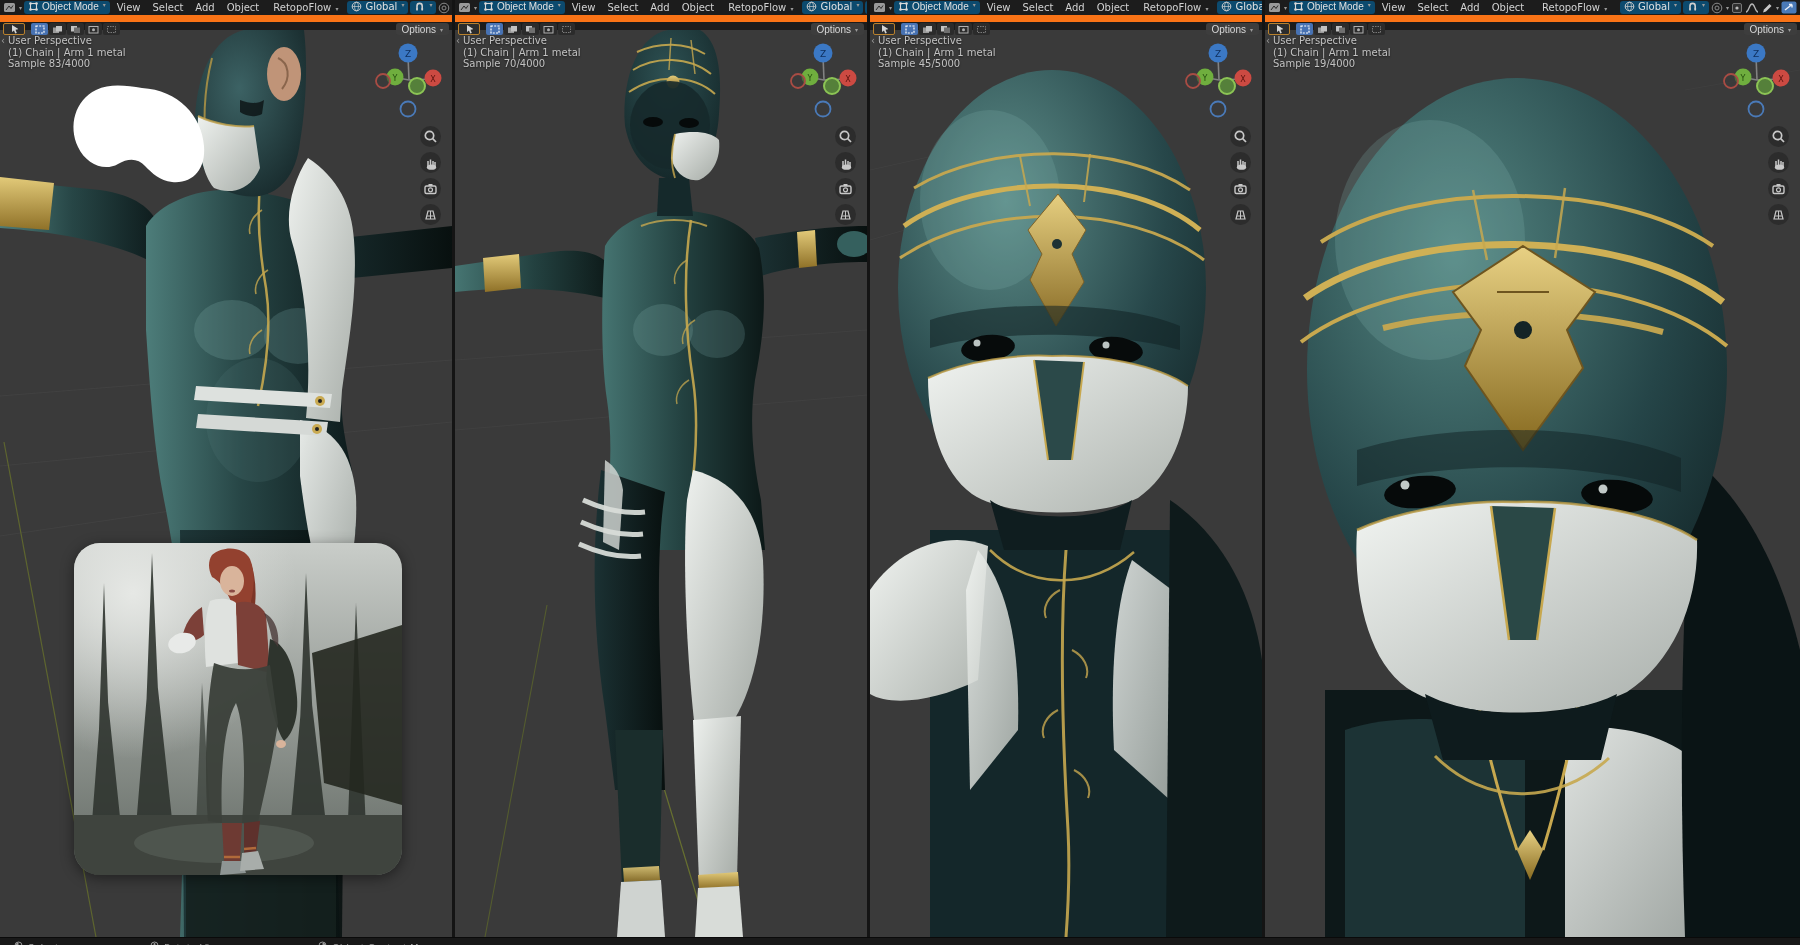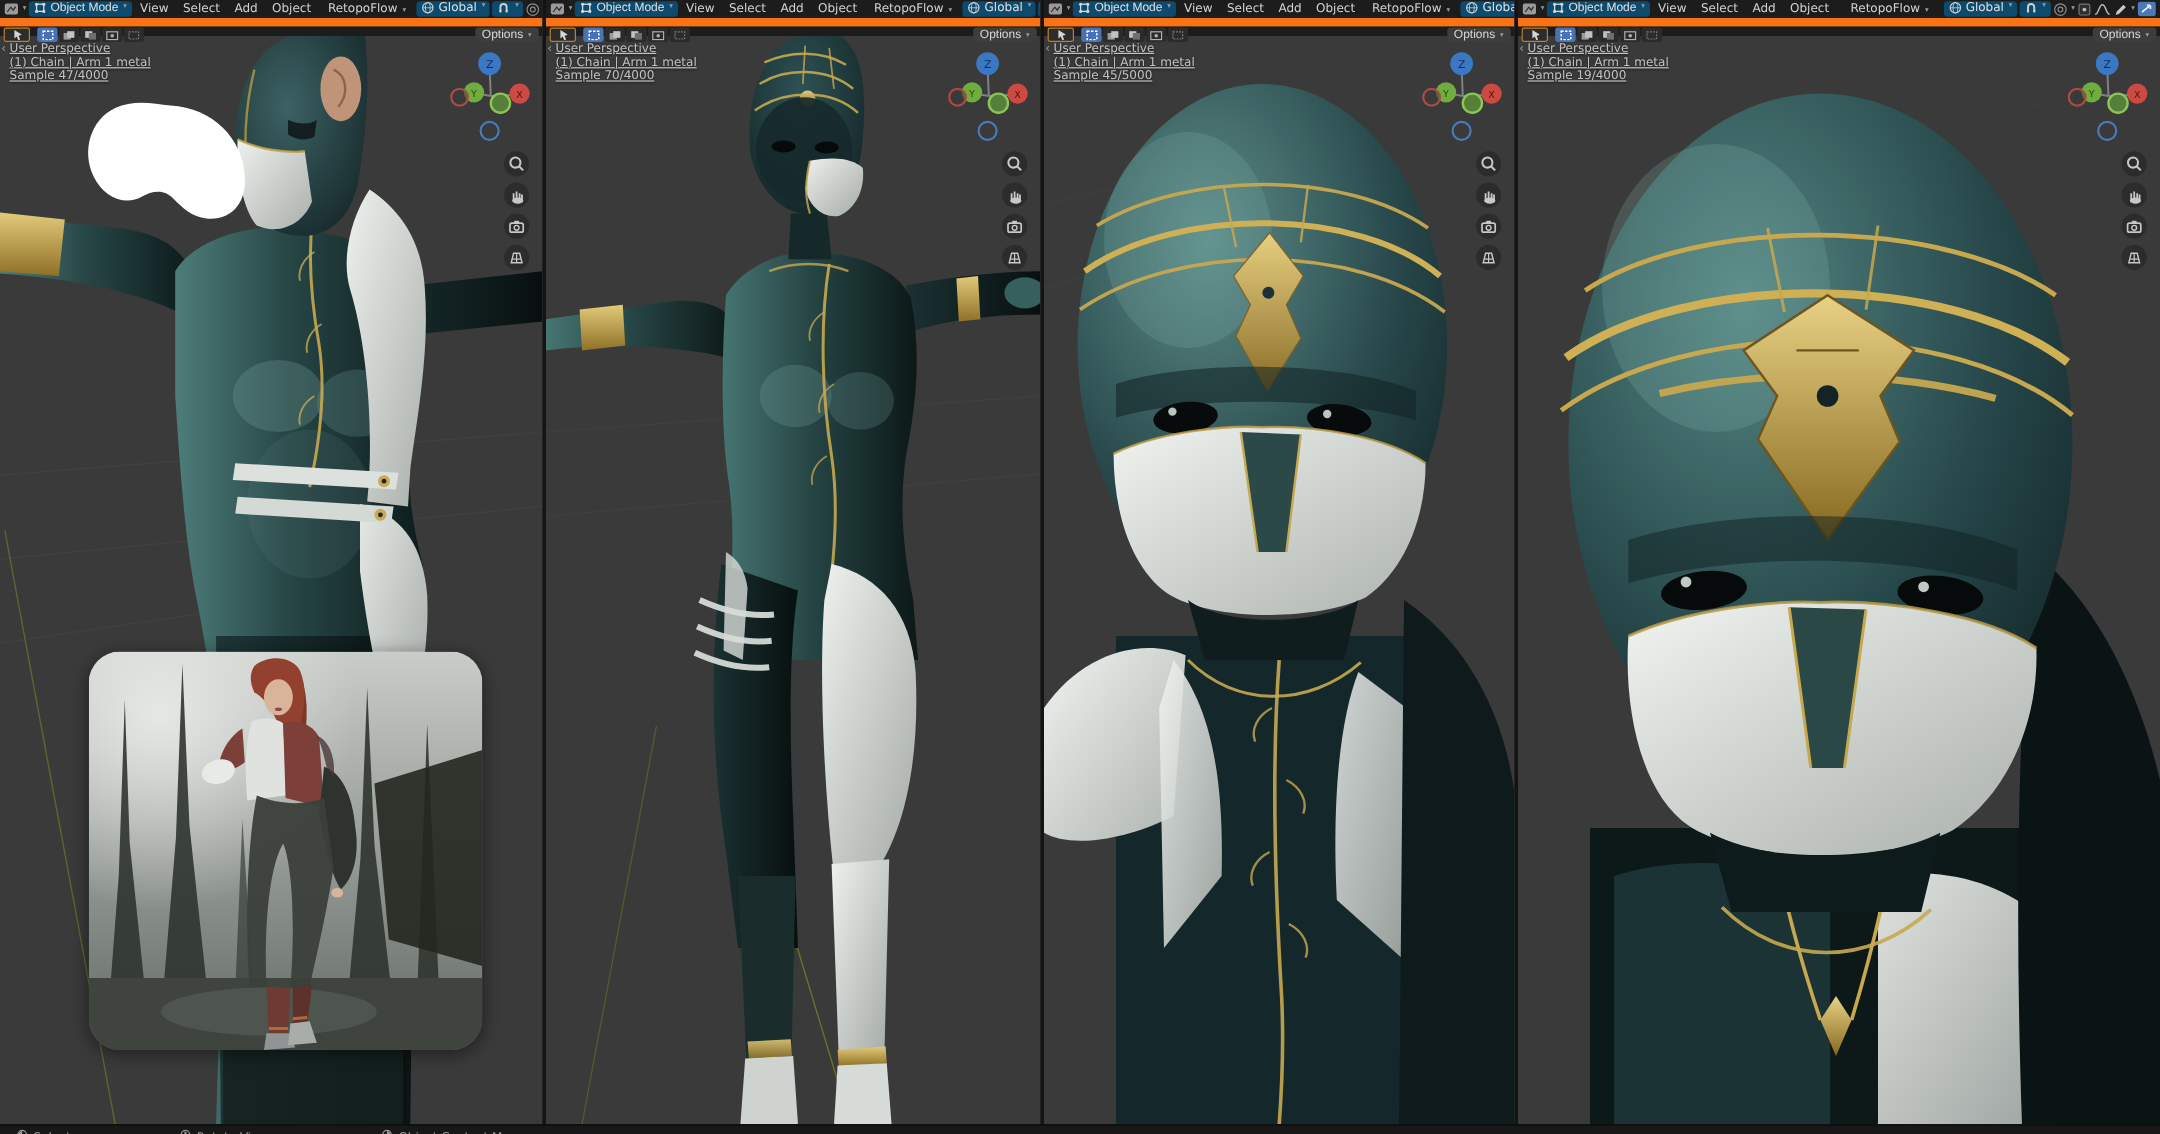--- a/index.html
+++ b/index.html
@@ -32,21 +32,21 @@
   .selicon{width:17px;height:12px;background:#2b2b2b;border-radius:2px;display:flex;
     align-items:center;justify-content:center;line-height:0;}
   .selicon.active{background:#4772b3;}
   .options-btn{margin-left:auto;display:flex;align-items:center;gap:3px;background:#3d3d3d;
     border:none;border-radius:3px;height:12px;padding:0 6px;font-size:10px;color:#d8d8d8;}
 
   
   .viewport{position:absolute;top:30px;left:0;right:0;bottom:0;overflow:hidden;}
   .render{position:absolute;left:0;top:0;}
   .overlay{position:absolute;left:8px;top:5px;font-size:10px;line-height:11.5px;color:#c2c2c2;
-    text-shadow:0 1px 2px rgba(0,0,0,.55);z-index:2;text-decoration:underline;}
+    text-shadow:0 1px 2px rgba(0,0,0,.55);z-index:2;}
   .edge-arrow{position:absolute;left:1px;top:5px;color:#9a9a9a;font-size:10px;z-index:2;}
   .gizmo{position:absolute;right:5px;top:6px;z-index:2;}
   .navcol{position:absolute;right:11px;top:96px;display:flex;flex-direction:column;gap:5px;z-index:2;}
   .navbtn{width:21px;height:21px;border-radius:50%;background:rgba(42,42,42,.88);
     display:flex;align-items:center;justify-content:center;line-height:0;}
 
   
   .statusbar{position:absolute;left:0;right:0;top:937px;height:20px;background:#181818;
     border-top:1px solid #0a0a0a;z-index:6;}
   .sb-item{position:absolute;top:3px;display:flex;gap:5px;align-items:center;font-size:10px;color:#9b9b9b;}
@@ -214,21 +214,21 @@
       <path d="M278,28 C289,33 291,48 282,59" stroke="#8a654c" stroke-width="2" fill="none"></path>
       <path d="M240,70 C250,74 258,74 264,70 L262,84 C254,88 246,86 240,82 Z" fill="#0b1213" opacity=".8"></path>
       <path d="M198,86 C214,94 238,98 254,96 L260,138 C252,158 232,166 214,158 C202,144 197,114 198,86 Z" fill="url(#g1c)"></path>
       <path d="M198,86 C214,94 238,98 254,96" stroke="#c0a14b" stroke-width="2" fill="none" opacity=".85"></path>
       <path d="M142,58 C178,60 202,86 204,116 C206,140 192,154 172,152 C160,151 152,143 145,136 C138,128 128,128 118,134 C104,142 86,134 78,117 C68,96 75,70 96,60 C111,53 127,56 142,58 Z" fill="#ffffff"></path>
     </svg>
     <div class="edge-arrow">‹</div>
     <div class="overlay">
       <div class="l1">User Perspective</div>
       <div>(1) Chain | Arm 1 metal</div>
-      <div>Sample 47/4000</div>
+      <div>Sample 83/4000</div>
     </div>
     <svg class="gizmo" width="72" height="86" viewBox="0 0 72 86">
       <g stroke="#8a8a8a" stroke-width="1.6" opacity=".9">
         <line x1="34" y1="44" x2="33" y2="20"></line>
           <line x1="34" y1="44" x2="23" y2="42"></line>
           <line x1="34" y1="44" x2="57" y2="43"></line>
       </g>
       <circle cx="33" cy="17" r="9.5" fill="#3b78c4"></circle>
         <text x="33" y="20.5" text-anchor="middle" font-size="9" fill="#0e2e5c">Z</text>
       <circle cx="20" cy="41" r="8.5" fill="#6fae3e"></circle>

